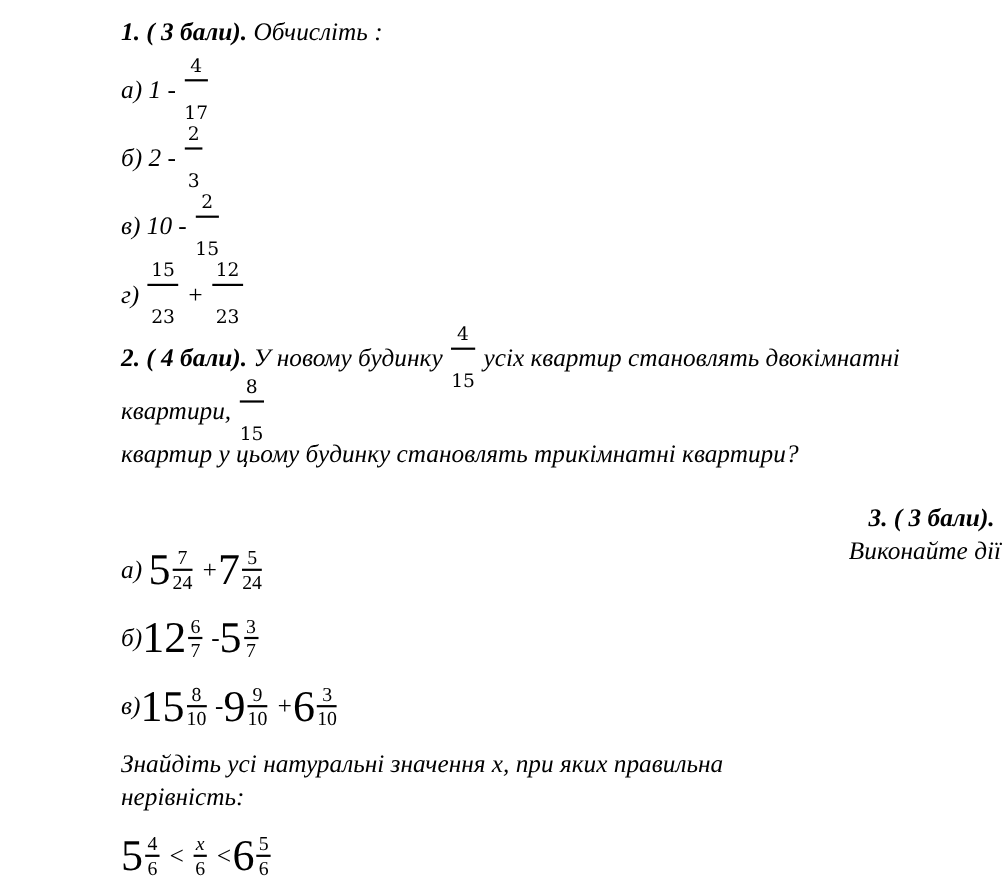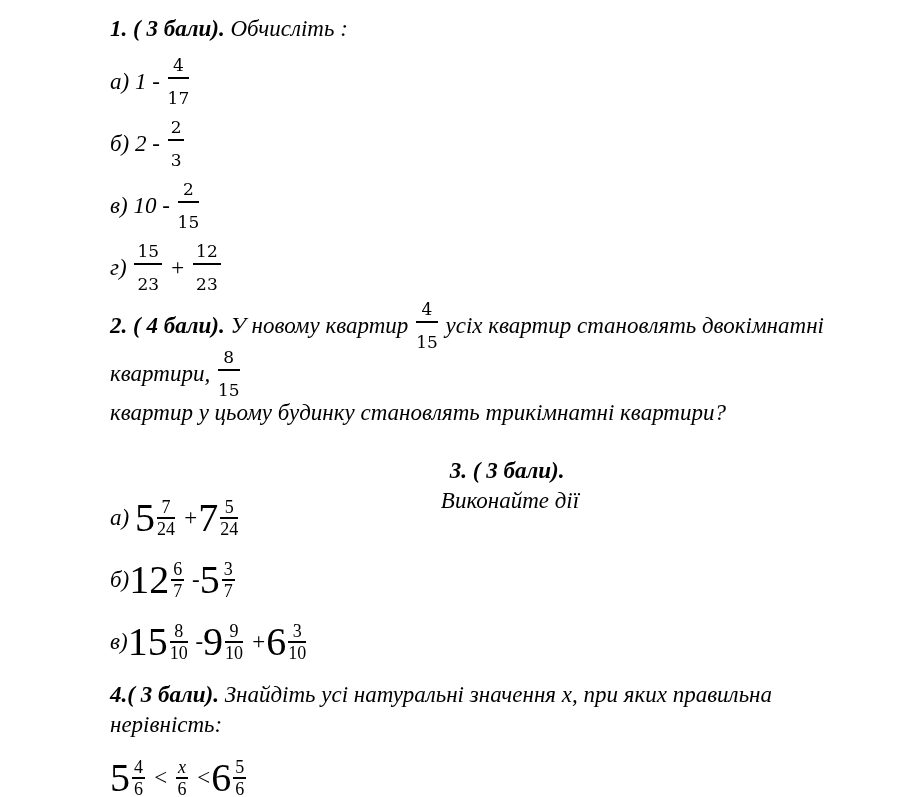--- a/index.html
+++ b/index.html
@@ -16,21 +16,21 @@
     font-size: 23px;
   }
   .content {
     padding: 14px 0 0 110px;
     width: 800px;
   }
   .row {
     display: flex;
     align-items: center;
   }
-  .h30 { height: 30px; }
+  .h30 { height: 30px; align-items: flex-end; }
   .h48 { height: 48px; }
   .mb8  { margin-bottom: 8px; flex-direction: column; }
   .mb10 { margin-bottom: 10px; }
   .mb14 { margin-bottom: 14px; }
   .mb16 { margin-bottom: 28px; }
   .t {
     white-space: pre;
     line-height: 30px;
     font-style: italic;
   }
@@ -50,21 +50,21 @@
     margin: 0 2px;
     line-height: 1;
   }
   .fr .n {
     display: block;
     border-bottom: 2px solid #000;
     padding: 0 3px 2px 3px;
   }
   .fr .d {
     display: block;
-    padding-top: 10px;
+    padding-top: 20px;
   }
   
   .fr-dv {
     font-family: "DejaVu Serif", serif;
     font-size: 17px;
   }
   .fr-dv .n, .fr-dv .d { line-height: 19px; }
   
   .fr-ts {
     font-family: "Liberation Serif", serif;
@@ -120,21 +120,21 @@
       </span>
     <span class="t"> + </span>
     <span class="fr fr-dv">
         <span class="n">12</span>
         <span class="d">23</span>
       </span>
   </div>
 
   <div class="row h48">
     <span class="t bi">2. ( 4 бали). </span>
-      <span class="t">У новому квартир </span>
+      <span class="t">У новому будинку </span>
     <span class="fr fr-dv">
         <span class="n">4</span>
         <span class="d">15</span>
       </span>
     <span class="t"> усіх квартир становлять двокімнатні</span>
   </div>
 
   <div class="row h48">
     <span class="t">квартири, </span>
     <span class="fr fr-dv">
@@ -197,21 +197,20 @@
       </span>
     <span class="t"> +</span>
       <span class="big">6</span>
     <span class="fr fr-ts">
         <span class="n">3</span>
         <span class="d">10</span>
       </span>
   </div>
 
   <div class="row h30">
-    <span class="t bi">4.( 3 бали). </span>
       <span class="t">Знайдіть усі натуральні значення х, при яких правильна</span>
   </div>
 
   <div class="row h30 mb14">
     <span class="t">нерівність:</span>
   </div>
 
   <div class="row h48">
     <span class="big">5</span>
     <span class="fr fr-ts">

